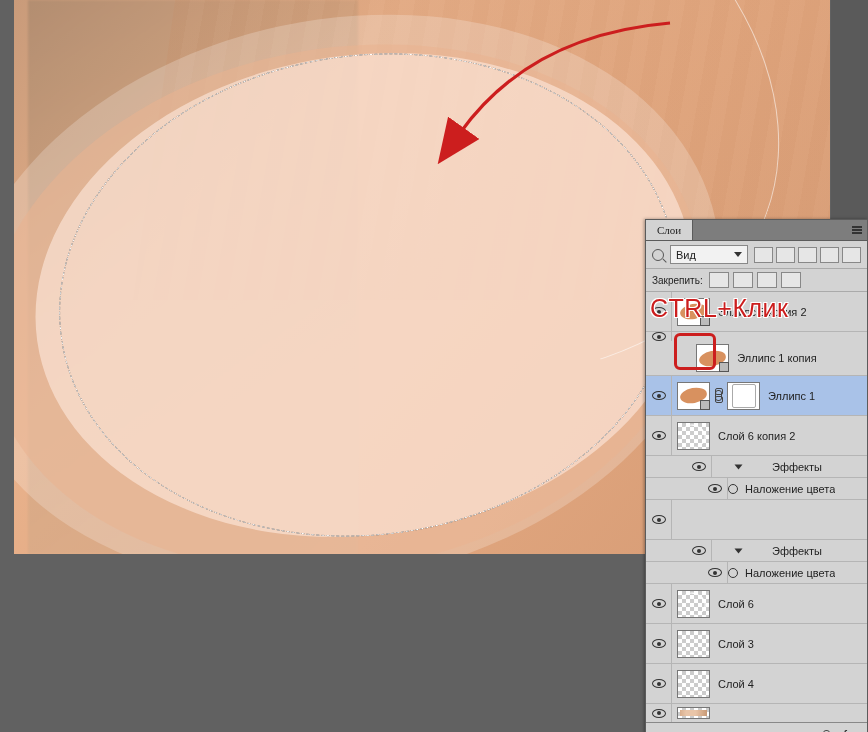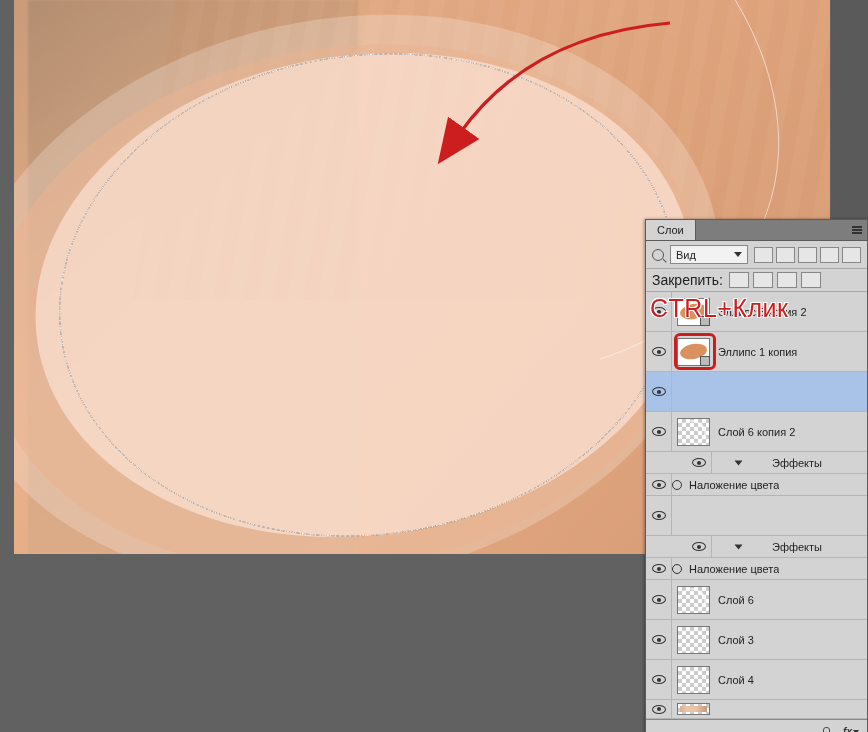--- a/index.html
+++ b/index.html
@@ -18,34 +18,34 @@
 .selection { position: absolute; left: 44px; top: 55px; width: 620px; height: 480px; border: 1.5px dashed #000; border-radius: 50%; transform: rotate(-8deg); pointer-events: none; animation: none; }
 .selection::before { content: ""; position: absolute; inset: -1px; border: 1.5px dashed #fff; border-radius: 50%; }
 
 .arrow { position: absolute; left: 430px; top: 15px; pointer-events: none; }
 .arrow svg { overflow: visible; }
 
 .annot { position: absolute; left: 650px; top: 294px; font-size: 25px; font-weight: normal; color: #cc1e1e; text-shadow: -1px -1px 0 #fff, 1px -1px 0 #fff, -1px 1px 0 #fff, 1px 1px 0 #fff; letter-spacing: 0.5px; z-index: 30; }
 
 .layers-panel { position: absolute; right: 0; top: 219px; width: 223px; background: #d3d3d3; border: 1px solid #5b5b5b; font-size: 11px; color: #222; z-index: 20; box-shadow: -1px 0 3px rgba(0,0,0,0.35); }
 .panel-tabs { display: flex; background: #7d7d7d; border-bottom: 1px solid #5b5b5b; }
-.panel-tab { padding: 4px 11px; background: #d3d3d3; border-right: 1px solid #5b5b5b; font-size: 11px; cursor: default; }
+.panel-tab { padding: 4px 11px; background: #d3d3d3; border-right: 1px solid #5b5b5b; font-size: 11px; cursor: default; font-family: Liberation Serif, serif; }
 .panel-tab-spacer { flex: 1; background: #7d7d7d; }
 .panel-menu { width: 20px; display: flex; align-items: center; justify-content: center; background: #7d7d7d; }
 .panel-menu-icon { width: 10px; height: 2px; background: #333; box-shadow: 0 3px 0 #333, 0 -3px 0 #333; }
 
 .filter-row { display: flex; align-items: center; padding: 4px 6px; gap: 6px; border-bottom: 1px solid #aaa; background: #d3d3d3; }
 .filter-search { width: 12px; height: 12px; border: 1.3px solid #555; border-radius: 50%; position: relative; }
 .filter-search::after { content: ""; position: absolute; width: 5px; height: 1.3px; background: #555; bottom: -2px; right: -4px; transform: rotate(45deg); }
 .filter-select { flex: 1; height: 19px; border: 1px solid #888; background: #f2f2f2; display: flex; align-items: center; padding: 0 5px; justify-content: space-between; font-size: 11px; }
 .filter-select .chev { width: 0; height: 0; border-left: 4px solid transparent; border-right: 4px solid transparent; border-top: 5px solid #333; }
 .filter-icons { display: flex; gap: 3px; }
 .filter-btn { width: 19px; height: 16px; border: 1px solid #888; background: #e6e6e6; }
 
-.lock-row { display: flex; align-items: center; padding: 3px 6px; gap: 4px; border-bottom: 1px solid #aaa; background: #d3d3d3; font-size: 14px; }
+.lock-row { display: flex; align-items: center; padding: 3px 6px; gap: 4px; border-bottom: 1px solid #aaa; background: #d3d3d3; font-size: 10px; }
 .lock-label { margin-right: 2px; }
 .lock-btn { width: 20px; height: 16px; border: 1px solid #888; background: #e6e6e6; display: flex; align-items: center; justify-content: center; }
 
 .layer-list { max-height: 430px; overflow-y: auto; background: #d3d3d3; }
 .layer-row { display: flex; align-items: center; border-bottom: 1px solid #b5b5b5; min-height: 40px; }
 .layer-row.small { min-height: 22px; }
 .layer-row.selected { background: #a9c2e8; }
 .vis-col { width: 26px; display: flex; align-items: center; justify-content: center; border-right: 1px solid #b5b5b5; align-self: stretch; }
 .eye { width: 14px; height: 9px; border: 1.3px solid #333; border-radius: 60%; position: relative; }
 .eye::after { content: ""; position: absolute; width: 4px; height: 4px; background: #333; border-radius: 50%; left: 50%; top: 50%; transform: translate(-50%,-50%); }
@@ -57,21 +57,21 @@
 .thumb.checker.curve::before { content: ""; width: 24px; height: 20px; border: 1.5px solid #fff; border-radius: 50%; border-bottom: none; border-left: none; transform: rotate(25deg); position: absolute; }
 .thumb.checker.photo::before { content: ""; position: absolute; inset: 2px; background: radial-gradient(circle at 40% 40%, #e9c5a8 30%, #c79874 100%); }
 .thumb.mask { background: #fff; }
 .thumb.mask::before { content: ""; width: 22px; height: 22px; background: #000; border-radius: 2px; }
 .thumb.mask.white::before { background: #fff; border: 1px solid #aaa; }
 .link-icon { width: 7px; height: 11px; border: 1.2px solid #444; border-radius: 3px; position: relative; }
 .link-icon.chain::before, .link-icon.chain::after { content:""; width:6px; height:5px; border:1.1px solid #444; border-radius:2px; position:absolute; }
 .link-icon.chain::before { top:-3px; left:-1px;} .link-icon.chain::after{ bottom:-3px; left:-1px;}
 .layer-name { font-size: 11px; padding-left: 3px; white-space: nowrap; overflow: hidden; text-overflow: ellipsis; }
 .effects-row { min-height: 20px; padding-left: 40px; gap: 24px; }
-.effects-sub { min-height: 19px; }
+.effects-sub { min-height: 19px; padding-left: 56px; }
 .toggle-tri { width: 0; height: 0; border-top: 4px solid transparent; border-bottom: 4px solid transparent; border-left: 5px solid #333; margin-right: 4px; transform: rotate(90deg); }
 .fx-circle { width: 10px; height: 10px; border: 1.2px solid #333; border-radius: 50%; margin-right: 4px; }
 .highlight-box { position: absolute; border: 3px solid #cc1e1e; border-radius: 6px; pointer-events: none; z-index: 25; }
 
 .bottom-bar { display: flex; justify-content: flex-end; align-items: center; gap: 9px; padding: 4px 8px; border-top: 1px solid #888; background: #d3d3d3; height: 24px; }
 .bb-btn { width: 16px; height: 14px; display: flex; align-items: center; justify-content: center; position: relative; }
 .link-sm { width: 7px; height: 10px; border: 1.2px solid #4a4a4a; border-radius: 3px; }
 .fx-text { font-size: 10px; font-style: italic; font-weight: bold; color: #333; }
 .fx-text::after { content: ""; display: inline-block; width: 0; height: 0; border-left: 3px solid transparent; border-right: 3px solid transparent; border-top: 4px solid #333; margin-left: 1px; vertical-align: middle; }
 
@@ -147,37 +147,45 @@
           <div class="eye"></div>
         </div>
       <div class="thumb-wrap">
         <div class="thumb ellipse-thumb">
             <div class="shape-badge"></div>
           </div>
         <span class="layer-name">Эллипс 5 копия 2</span>
       </div>
     </div>
 
-    <div class="layer-row" style="position:relative;">
+    <div class="layer-row" style="position:relative;flex-direction:column;">
       <div class="vis-col">
           <div class="eye"></div>
         </div>
       <div class="thumb-wrap">
         <div class="thumb ellipse-thumb" style="position:relative;">
             <div class="shape-badge"></div>
           </div>
         <span class="layer-name">Эллипс 1 копия</span>
       </div>
       <div class="highlight-box" style="left:28px; top:1px; width:42px; height:37px;"></div>
     </div>
 
     <div class="layer-row selected">
       <div class="vis-col">
           <div class="eye"></div>
         </div>
+      <div class="thumb-wrap">
+        <div class="thumb ellipse-thumb" style="background:#fff;">
+            <div class="shape-badge"></div>
+          </div>
+        <div class="link-icon chain"></div>
+        <div class="thumb mask white"></div>
+        <span class="layer-name">Эллипс 1</span>
+      </div>
     </div>
 
     <div class="layer-row">
       <div class="vis-col">
           <div class="eye"></div>
         </div>
       <div class="thumb-wrap">
         <div class="thumb checker curve"></div>
         <span class="layer-name">Слой 6 копия 2</span>
       </div>

